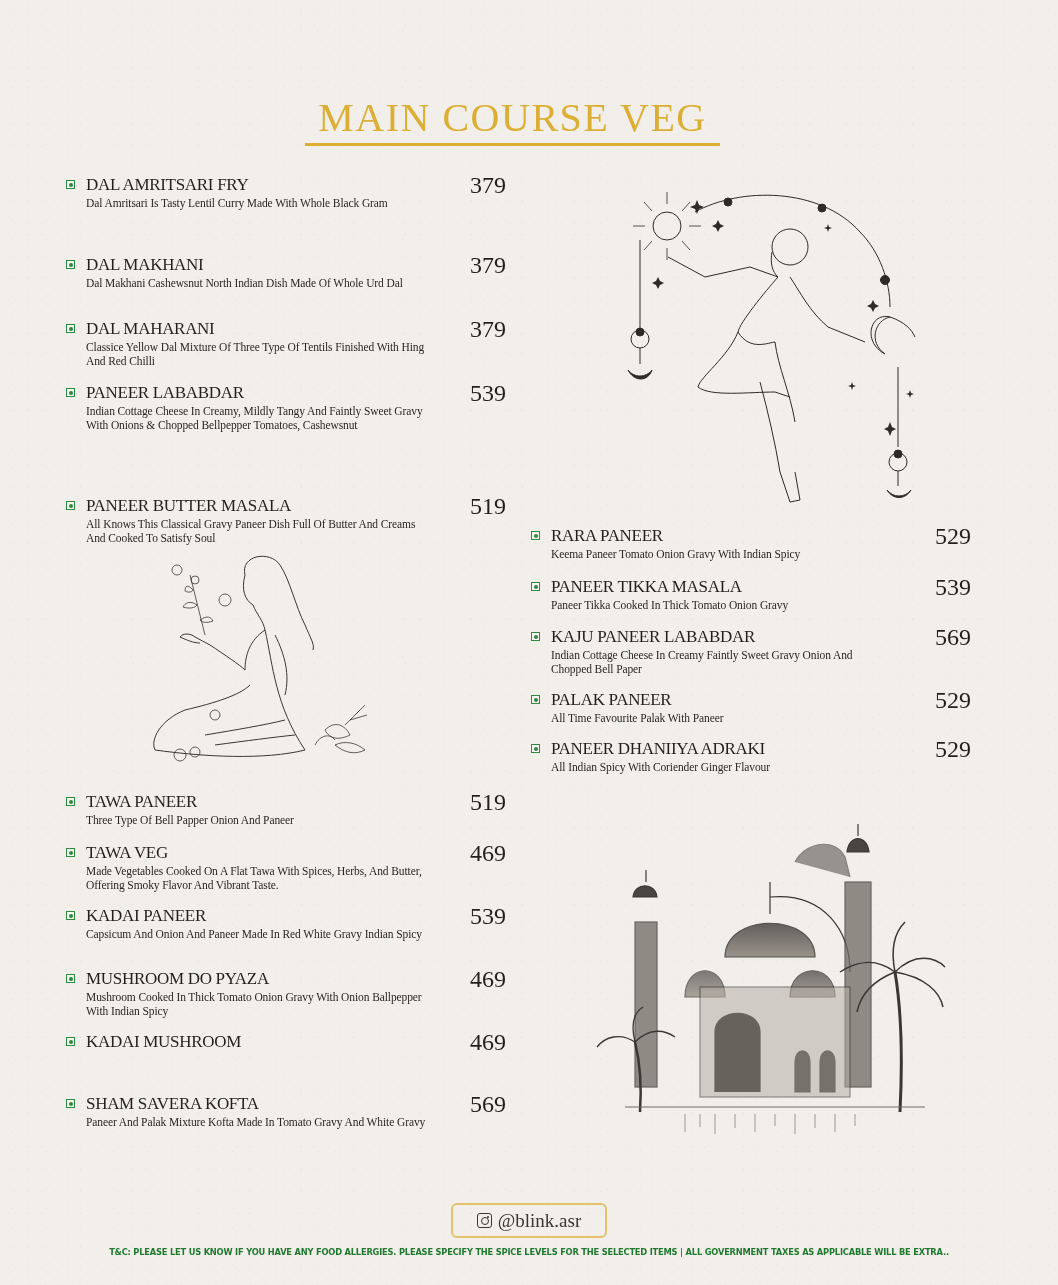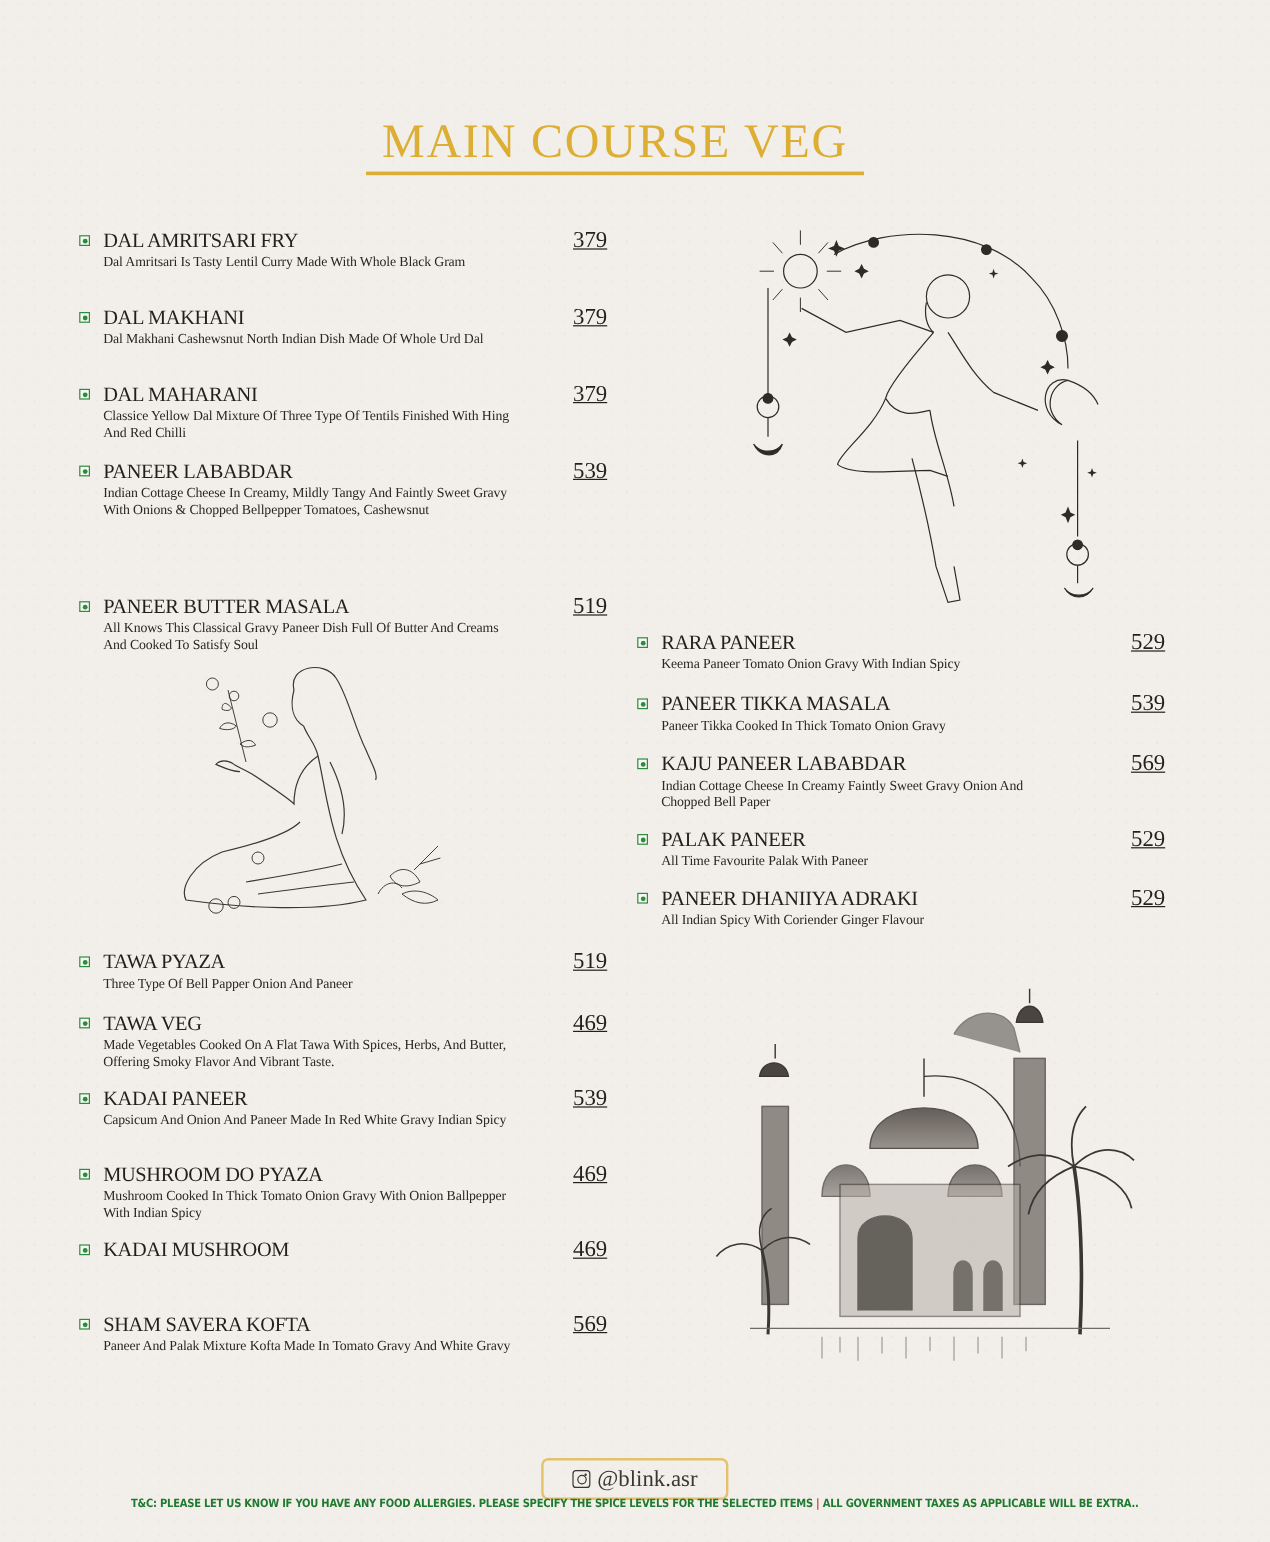--- a/index.html
+++ b/index.html
@@ -37,55 +37,55 @@
   .veg-icon::after { content: ""; width: 4px; height: 4px; border-radius: 50%; background: #2d8a3e; }
   .item-name {
     margin-left: 11px;
     font-family: "Liberation Serif", "DejaVu Serif", serif;
     font-size: 17px; letter-spacing: -0.3px; color: #231f1c;
     line-height: 20px; white-space: nowrap;
   }
   .item-price {
     margin-left: auto;
     font-family: "Liberation Serif", "DejaVu Serif", serif;
-    font-size: 19px; color: #231f1c; line-height: 20px; text-decoration: underline;
+    font-size: 24px; color: #231f1c; line-height: 20px;
   }
   .item-desc {
     margin-left: 20px; width: 345px;
     font-family: "Liberation Serif", "DejaVu Serif", serif;
     font-size: 11.5px; line-height: 13.5px; color: #2a2622;
     letter-spacing: -0.1px;
   }
   .right .item-desc { width: 345px; }
   .illus { position: absolute; }
   .handle {
     position: absolute; left: 451px; top: 1203px; width: 156px; height: 35px;
     border: 2px solid #e4c16b; border-radius: 6px;
     display: flex; align-items: center; justify-content: center; gap: 6px;
     font-family: "Liberation Serif", "DejaVu Serif", serif;
-    font-size: 19px; color: #3a3631; margin-top: 12px;
+    font-size: 19px; color: #3a3631;
   }
   .ig-icon { width: 15px; height: 15px; border: 1.5px solid #3a3631; border-radius: 3px; position: relative; }
   .ig-icon::before { content:""; position:absolute; left:3px; top:3px; width:6px; height:6px; border:1.3px solid #3a3631; border-radius:50%; }
   .ig-icon::after { content:""; position:absolute; right:1.5px; top:1.5px; width:2px; height:2px; background:#3a3631; border-radius:50%; }
   .tnc {
     position: absolute; left: 0; top: 1247px; width: 1058px; text-align: center;
     font-family: "DejaVu Sans", "Liberation Sans", sans-serif;
     font-weight: bold; font-size: 8.3px; letter-spacing: -0.2px;
     color: #1f7a2f; transform: scaleY(1.15);
   }
   .tnc .sep { color: #d22b2b; }
 </style>
 </head>
 <body>
 
 <div class="title">MAIN COURSE VEG</div>
 <div class="title-rule"></div>
 
-<div class="menu-item" style="left:66px; top:191px;">
+<div class="menu-item" style="left:66px; top:175px;">
   <div class="item-head">
       <span class="veg-icon"></span>
       <span class="item-name">DAL AMRITSARI FRY</span>
       <span class="item-price">379</span>
     </div>
   <div class="item-desc">Dal Amritsari Is Tasty Lentil Curry Made With Whole Black Gram</div>
 </div>
 <div class="menu-item" style="left:66px; top:255px;">
   <div class="item-head">
       <span class="veg-icon"></span>
@@ -142,21 +142,21 @@
     <path d="M180 185 C190 175 200 180 205 190 C195 195 185 195 180 185"></path>
     <path d="M190 200 C200 195 212 198 220 205 C210 210 200 208 190 200"></path>
     <path d="M200 180 L215 165 M205 175 L222 170 M210 170 L220 160"></path>
     <path d="M170 200 C175 190 185 188 190 195"></path>
   </g>
 </svg>
 
 <div class="menu-item" style="left:66px; top:792px;">
   <div class="item-head">
       <span class="veg-icon"></span>
-      <span class="item-name">TAWA PYAZA</span>
+      <span class="item-name">TAWA PANEER</span>
       <span class="item-price">519</span>
     </div>
   <div class="item-desc">Three Type Of  Bell Papper Onion And Paneer</div>
 </div>
 <div class="menu-item" style="left:66px; top:843px;">
   <div class="item-head">
       <span class="veg-icon"></span>
       <span class="item-name">TAWA VEG</span>
       <span class="item-price">469</span>
     </div>

